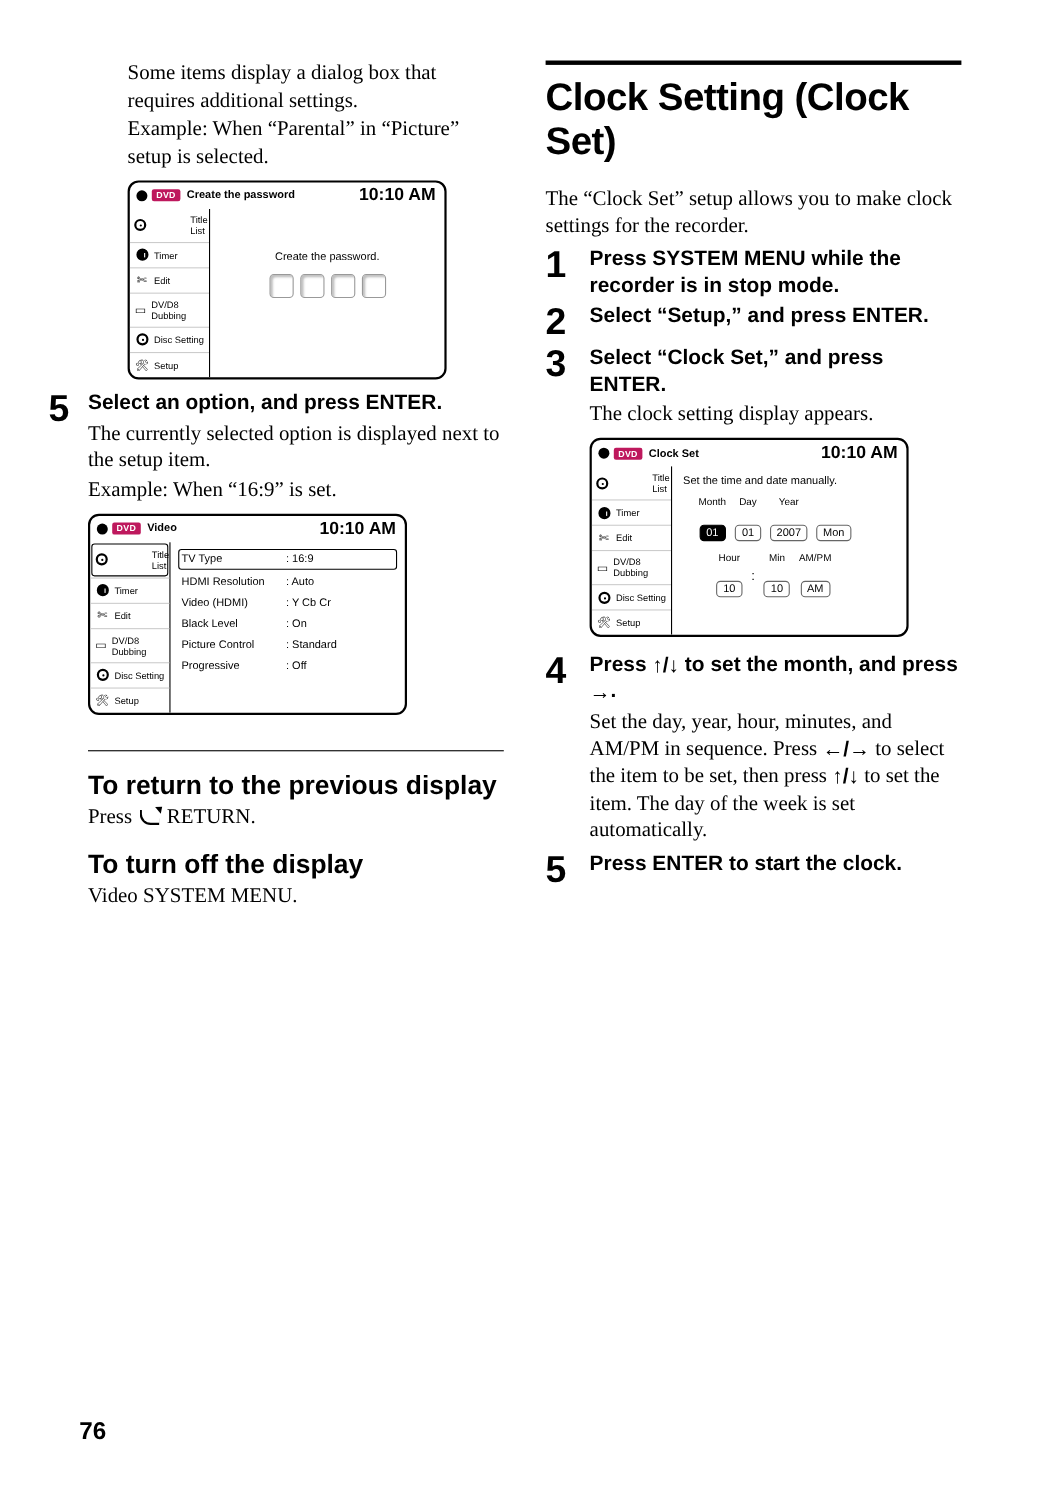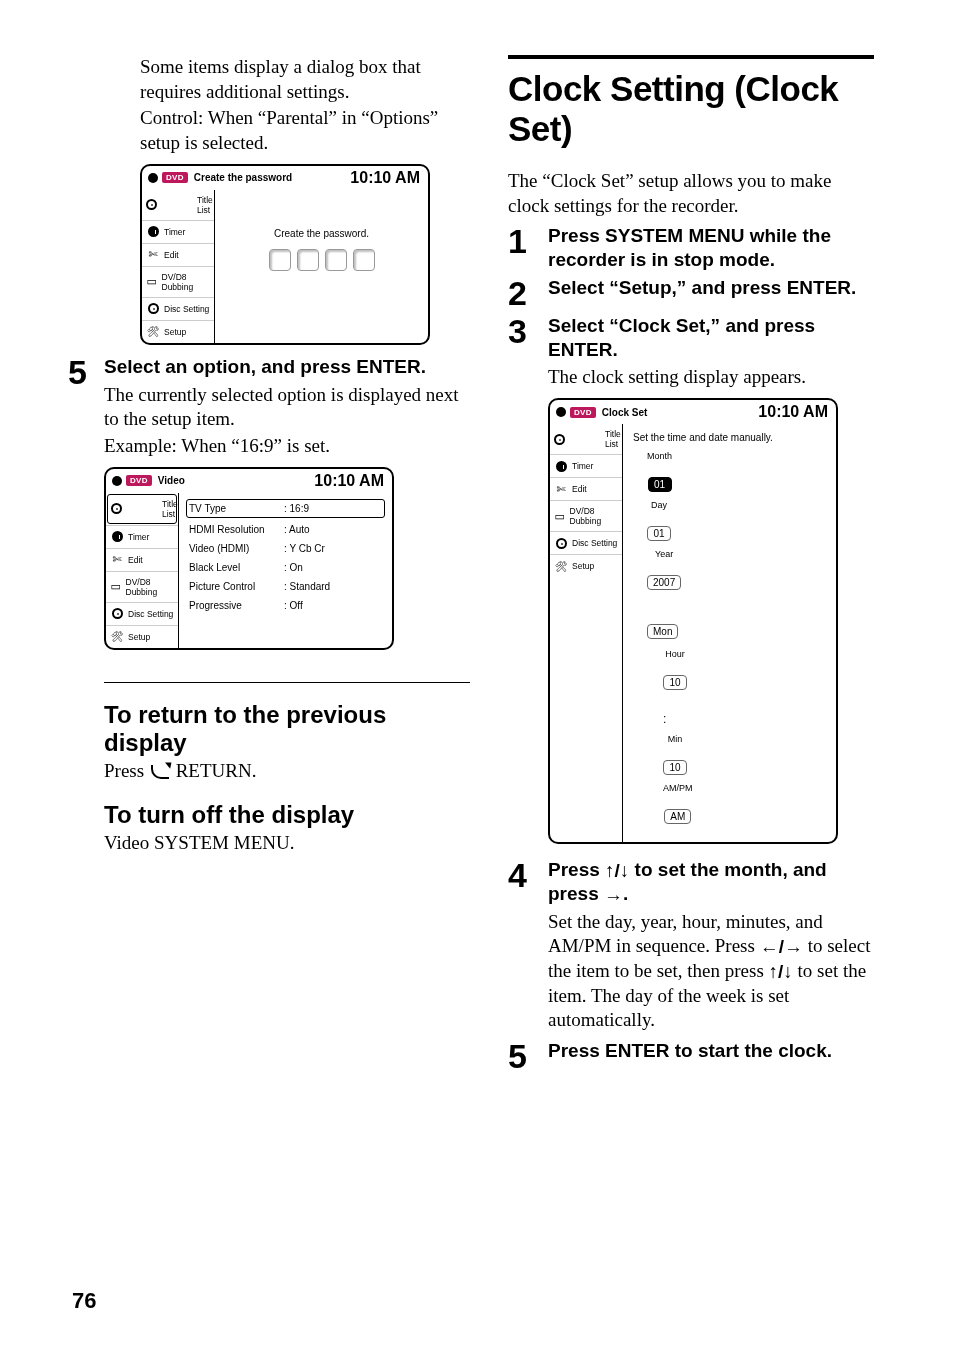--- a/index.html
+++ b/index.html
@@ -5,21 +5,21 @@
   * { margin: 0; padding: 0; box-sizing: border-box; }
   body {
     width: 954px;
     height: 1352px;
     background: #fff;
     font-family: "Times New Roman", Times, serif;
     color: #000;
     position: relative;
   }
   .page {
-    padding: 55px 80px 30px 104px;
+    padding: 55px 80px 30px 80px;
     display: flex;
     gap: 38px;
   }
   .col { width: 380px; }
   .body-text { font-size: 19px; line-height: 1.3; margin-bottom: 2px; }
   .big-step-row { display: flex; align-items: flex-start; margin-bottom: 4px; }
   .big-num {
     font-family: Arial, Helvetica, sans-serif;
     font-weight: bold;
     font-size: 34px;
@@ -120,21 +120,21 @@
     border: 1.5px solid #999; border-radius: 4px;
     box-shadow: inset 2px 2px 2px rgba(0,0,0,.25);
   }
   
   .set-row { display: flex; padding: 4px 0; font-size: 10px; }
   .set-row.sel { outline: 1.5px solid #000; border-radius: 2px; padding: 3px 2px; margin: -1px -2px 3px; }
   .set-k { width: 95px; }
   .set-v::before { content: ": "; }
   
   .cs-caption { font-size: 10px; margin-bottom: 8px; }
-  .field-row { display: flex; gap: 8px; align-items: flex-start; margin-bottom: 10px; flex-direction: column; }
+  .field-row { display: flex; gap: 8px; align-items: flex-start; margin-bottom: 10px; }
   .field-col { display: flex; flex-direction: column; align-items: center; gap: 3px; font-size: 9px; }
   .field-label { height: 11px; }
   .field-box {
     min-width: 24px; height: 15px;
     border: 1.5px solid #666; border-radius: 4px;
     display: flex; align-items: center; justify-content: center;
     font-size: 10px;
     padding: 0 5px;
     margin-top: 12px;
   }
@@ -188,21 +188,21 @@
 </style>
 </head>
 <body>
 
 <div class="page">
 
   <div class="col left-col">
 
     <div style="margin-left:36px">
       <p class="body-text">Some items display a dialog box that requires additional settings.</p>
-      <p class="body-text">Control: When “Parental” in “Options” setup is selected.</p>
+      <p class="body-text">Example: When “Parental” in “Picture” setup is selected.</p>
 
       <div class="osd">
         <div class="osd-head">
           <span class="dot"></span>
           <span class="chip">DVD</span>
           <span class="title">Create the password</span>
           <span class="clock">10:10 AM</span>
         </div>
         <div class="osd-body">
           <div class="osd-nav">

